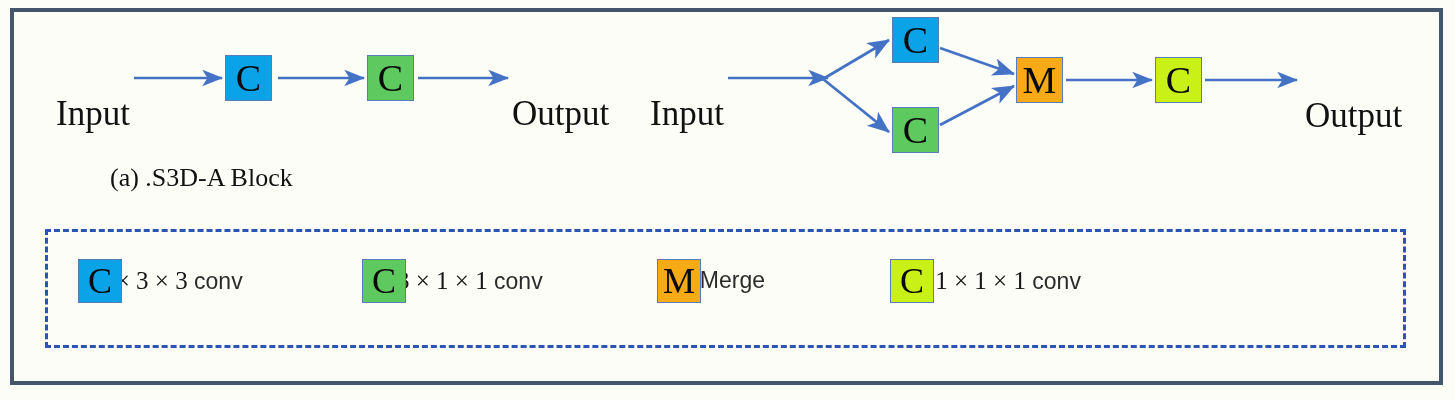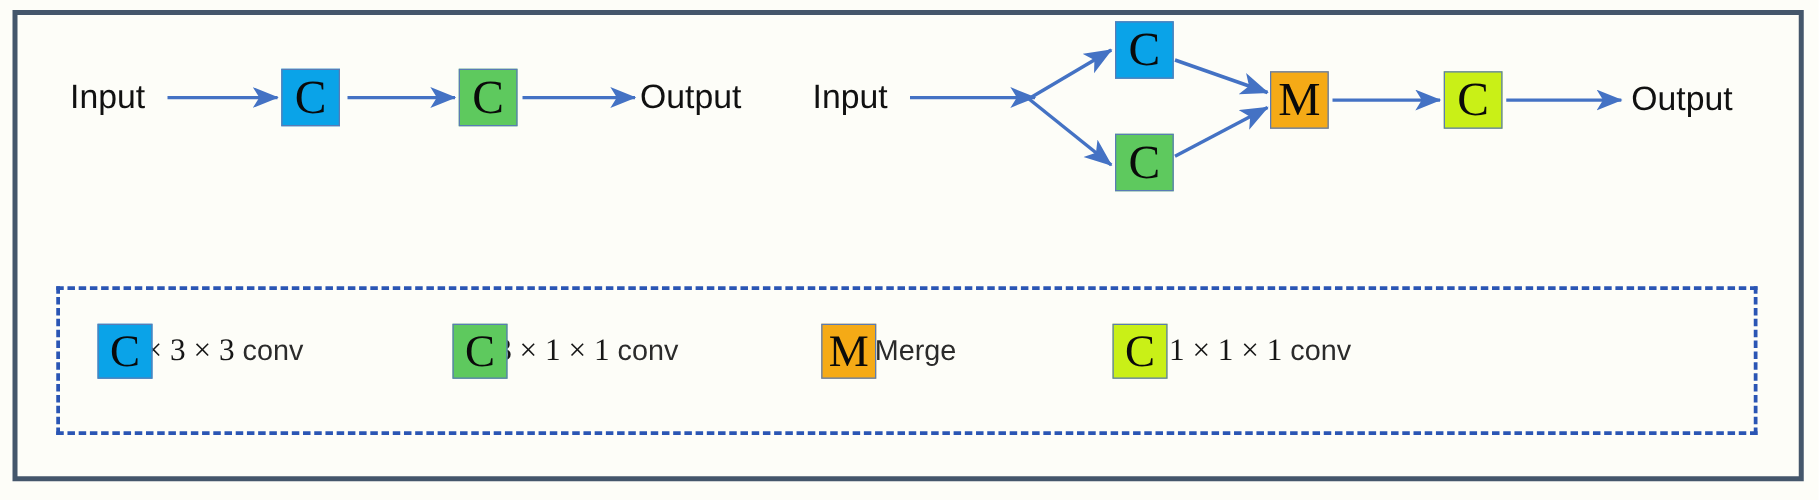--- a/index.html
+++ b/index.html
@@ -45,24 +45,25 @@
     line-height: 1;
   }
   .node.blue   { background: #0aa3e8; }
   .node.green  { background: #5ec95e; }
   .node.orange { background: #f5aa16; }
   .node.lime   { background: #c9f017; }
 
   .flow-node { width: 47px; height: 46px; font-size: 38px; }
   .io-label {
     position: absolute;
-    font-family: Liberation Sans, sans-serif;
-    font-size: 27px;
+    font-family: Liberation Serif, serif;
+    font-size: 35px;
     color: #111111;
     white-space: nowrap;
+    margin-top: 32px;
   }
   .caption {
     position: absolute;
     font-family: "Liberation Serif", serif;
     font-size: 26px;
     color: #111111;
     white-space: nowrap;
   }
   #legend-box {
     position: absolute;
@@ -120,20 +121,21 @@
   </svg>
 
   <div class="io-label" style="left:56px; top:62px;">Input</div>
 
   <div class="node flow-node blue" style="left:225px; top:55px;">C</div>
 
   <div class="node flow-node green" style="left:367px; top:55px;">C</div>
 
   <div class="io-label" style="left:512px; top:62px;">Output</div>
 
+  <div class="caption" style="left:110px; top:163px;">(a) .S3D-A Block</div>
 
   <div class="io-label" style="left:650px; top:62px;">Input</div>
 
   <div class="node flow-node blue" style="left:892px; top:17px;">C</div>
 
   <div class="node flow-node green" style="left:892px; top:107px;">C</div>
 
   <div class="node flow-node orange" style="left:1016px; top:57px;">M</div>
 
   <div class="node flow-node lime" style="left:1155px; top:57px;">C</div>

